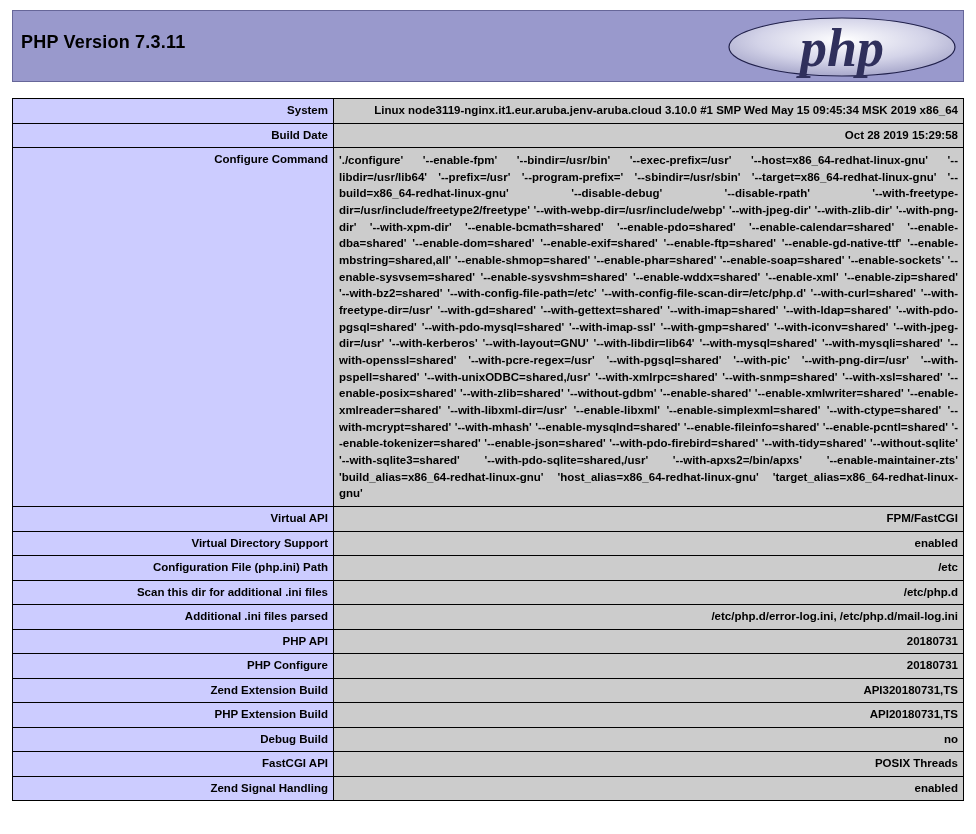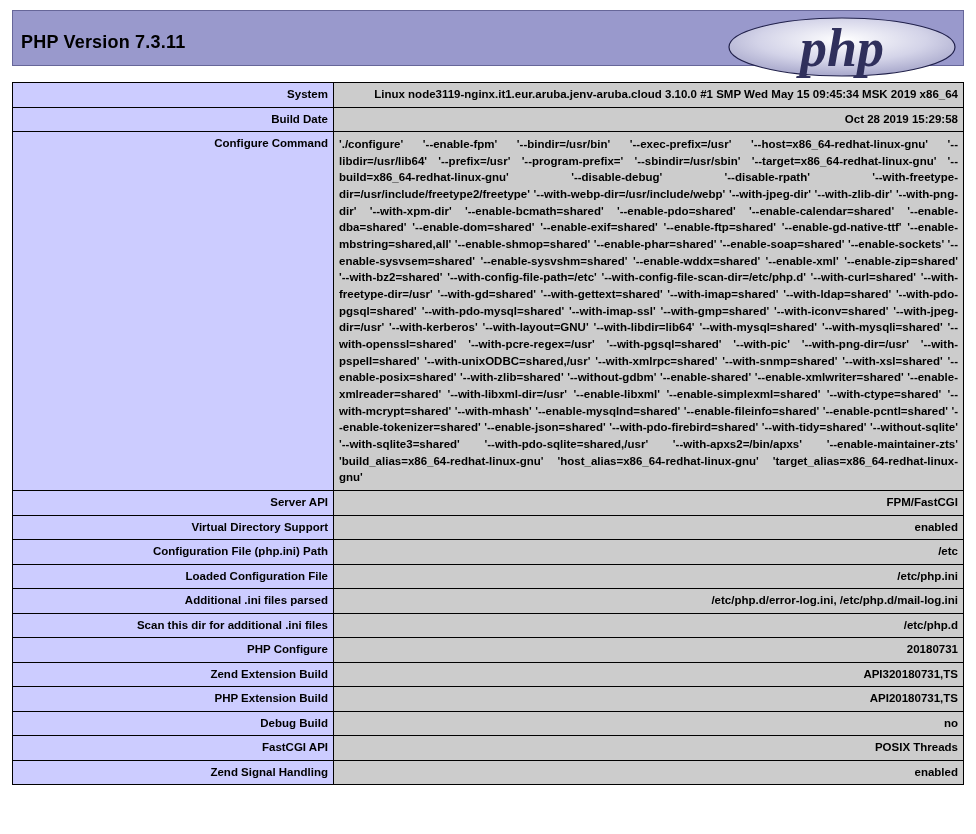--- a/index.html
+++ b/index.html
@@ -15,21 +15,21 @@
   }
   .page {
     width: 976px;
     box-sizing: border-box;
     padding: 10px 12px 0 12px;
   }
   
   .header {
     background: #9999cc;
     border: 1px solid #666699;
-    height: 56px;
+    height: 72px;
     box-sizing: border-box;
     position: relative;
     margin-bottom: 16px;
   }
   .header-title {
     position: absolute;
     left: 8px;
     top: 21px;
     font-size: 18px;
     font-weight: bold;
@@ -108,42 +108,42 @@
       </tr>
       <tr>
         <td class="e">Build Date</td>
         <td class="v">Oct 28 2019 15:29:58</td>
       </tr>
       <tr>
         <td class="e">Configure Command</td>
         <td class="v long">'./configure'  '--enable-fpm'  '--bindir=/usr/bin'  '--exec-prefix=/usr'  '--host=x86_64-redhat-linux-gnu'  '--libdir=/usr/lib64'  '--prefix=/usr'  '--program-prefix='  '--sbindir=/usr/sbin'  '--target=x86_64-redhat-linux-gnu'  '--build=x86_64-redhat-linux-gnu'  '--disable-debug'  '--disable-rpath'  '--with-freetype-dir=/usr/include/freetype2/freetype'  '--with-webp-dir=/usr/include/webp'  '--with-jpeg-dir'  '--with-zlib-dir'  '--with-png-dir'  '--with-xpm-dir'  '--enable-bcmath=shared'  '--enable-pdo=shared'  '--enable-calendar=shared'  '--enable-dba=shared'  '--enable-dom=shared'  '--enable-exif=shared'  '--enable-ftp=shared'  '--enable-gd-native-ttf'  '--enable-mbstring=shared,all'  '--enable-shmop=shared'  '--enable-phar=shared'  '--enable-soap=shared'  '--enable-sockets'  '--enable-sysvsem=shared'  '--enable-sysvshm=shared'  '--enable-wddx=shared'  '--enable-xml'  '--enable-zip=shared'  '--with-bz2=shared'  '--with-config-file-path=/etc'  '--with-config-file-scan-dir=/etc/php.d'  '--with-curl=shared'  '--with-freetype-dir=/usr'  '--with-gd=shared'  '--with-gettext=shared'  '--with-imap=shared'  '--with-ldap=shared'  '--with-pdo-pgsql=shared'  '--with-pdo-mysql=shared'  '--with-imap-ssl'  '--with-gmp=shared'  '--with-iconv=shared'  '--with-jpeg-dir=/usr'  '--with-kerberos'  '--with-layout=GNU'  '--with-libdir=lib64'  '--with-mysql=shared'  '--with-mysqli=shared'  '--with-openssl=shared'  '--with-pcre-regex=/usr'  '--with-pgsql=shared'  '--with-pic'  '--with-png-dir=/usr'  '--with-pspell=shared'  '--with-unixODBC=shared,/usr'  '--with-xmlrpc=shared'  '--with-snmp=shared'  '--with-xsl=shared'  '--enable-posix=shared'  '--with-zlib=shared'  '--without-gdbm'  '--enable-shared'  '--enable-xmlwriter=shared'  '--enable-xmlreader=shared'  '--with-libxml-dir=/usr'  '--enable-libxml'  '--enable-simplexml=shared'  '--with-ctype=shared'  '--with-mcrypt=shared'  '--with-mhash'  '--enable-mysqlnd=shared'  '--enable-fileinfo=shared'  '--enable-pcntl=shared'  '--enable-tokenizer=shared'  '--enable-json=shared'  '--with-pdo-firebird=shared'  '--with-tidy=shared'  '--without-sqlite'  '--with-sqlite3=shared'  '--with-pdo-sqlite=shared,/usr'  '--with-apxs2=/bin/apxs'  '--enable-maintainer-zts'  'build_alias=x86_64-redhat-linux-gnu'  'host_alias=x86_64-redhat-linux-gnu'  'target_alias=x86_64-redhat-linux-gnu'</td>
       </tr>
       <tr>
-        <td class="e">Server API</td>
+        <td class="e">Virtual API</td>
         <td class="v">FPM/FastCGI</td>
       </tr>
       <tr>
         <td class="e">Virtual Directory Support</td>
         <td class="v">enabled</td>
       </tr>
       <tr>
         <td class="e">Configuration File (php.ini) Path</td>
         <td class="v">/etc</td>
       </tr>
       <tr>
-        <td class="e">Loaded Configuration File</td>
-        <td class="v">/etc/php.ini</td>
+        <td class="e">Scan this dir for additional .ini files</td>
+        <td class="v">/etc/php.d</td>
       </tr>
       <tr>
         <td class="e">Additional .ini files parsed</td>
         <td class="v">/etc/php.d/error-log.ini, /etc/php.d/mail-log.ini</td>
       </tr>
       <tr>
-        <td class="e">Scan this dir for additional .ini files</td>
-        <td class="v">/etc/php.d</td>
+        <td class="e">PHP API</td>
+        <td class="v">20180731</td>
       </tr>
       <tr>
         <td class="e">PHP Configure</td>
         <td class="v">20180731</td>
       </tr>
       <tr>
         <td class="e">Zend Extension Build</td>
         <td class="v">API320180731,TS</td>
       </tr>
       <tr>

